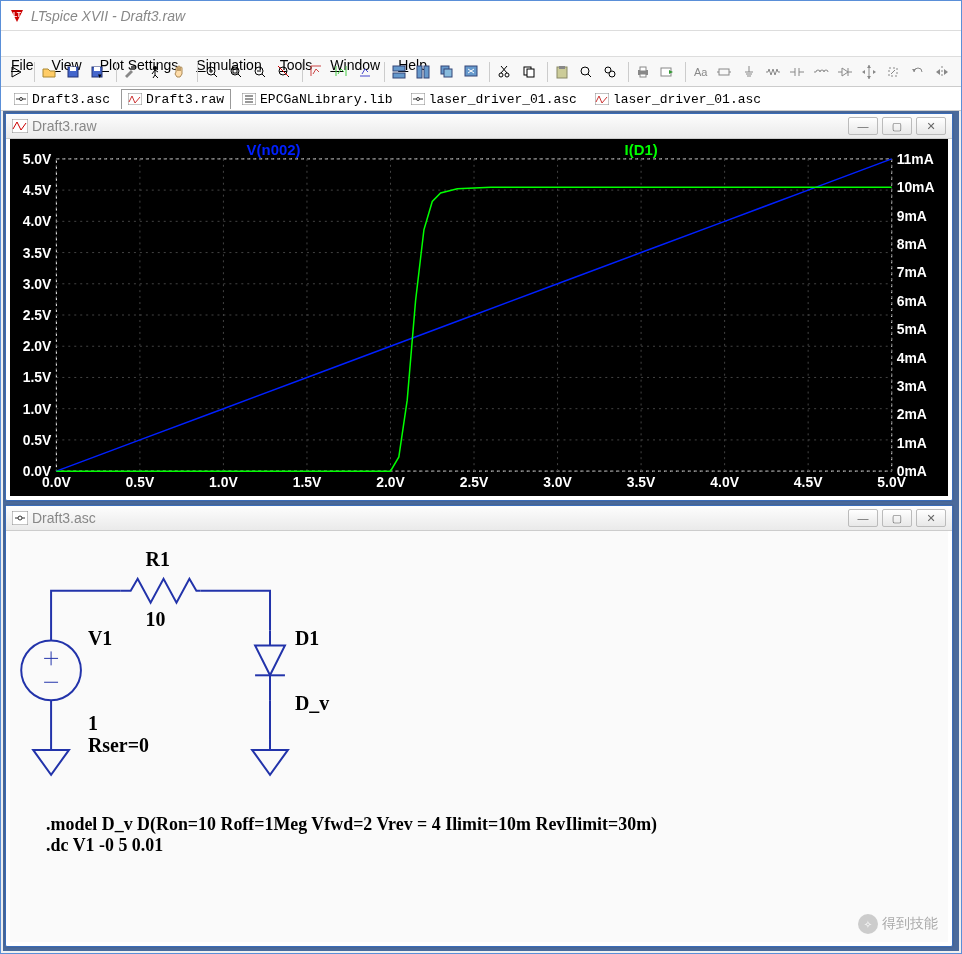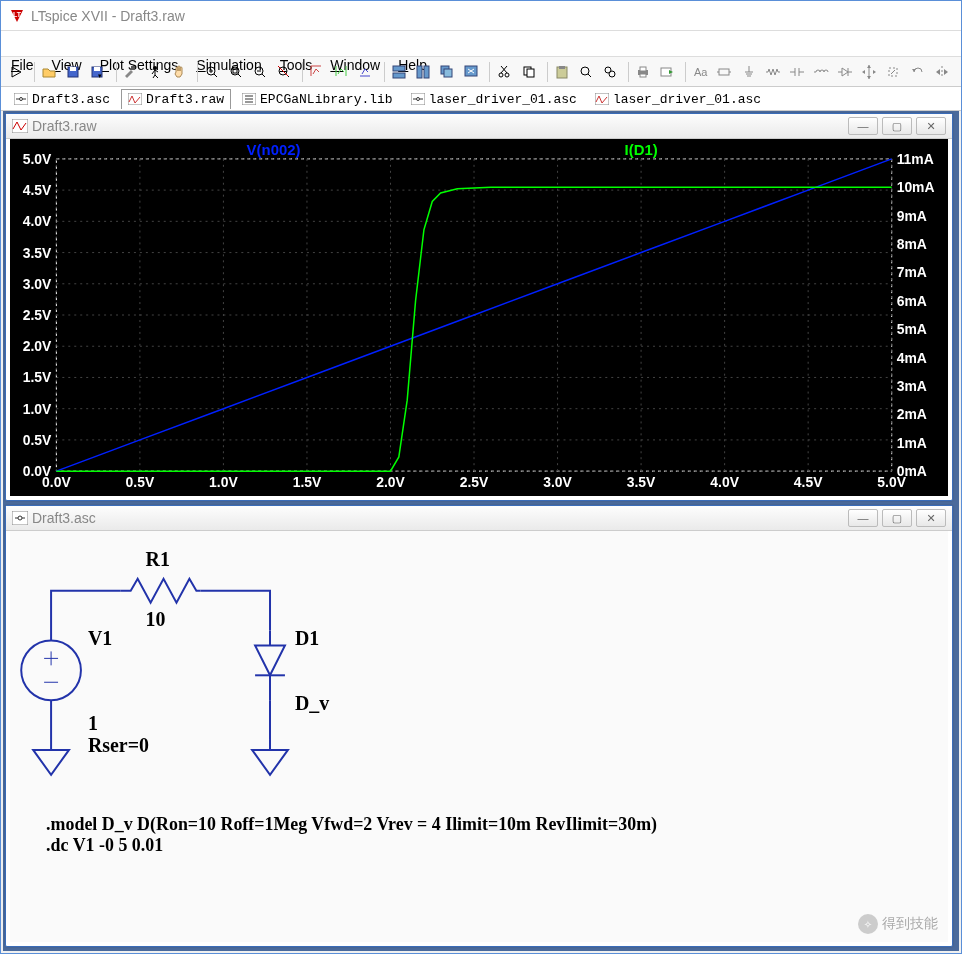--- a/index.html
+++ b/index.html
@@ -1,19 +1,19 @@
 <!DOCTYPE html>
 <html><head>
 <meta charset="utf-8">
 <style>
   * { box-sizing: border-box; margin: 0; padding: 0; }
   body { font-family: "Segoe UI", Tahoma, sans-serif; font-size: 13px; background: #f0f0f0; width: 962px; height: 954px; overflow: hidden; border: 1px solid #5a8fd8; }
   .titlebar { height: 30px; background: #fff; display: flex; align-items: center; padding: 0 8px; border-bottom: 1px solid #ddd; }
   .titlebar .logo { width: 16px; height: 16px; margin-right: 6px; }
-  .titlebar .title { color: #888; font-size: 14px; }
+  .titlebar .title { color: #888; font-size: 14px; font-style: italic; }
   .menubar { height: 26px; background: #fff; display: flex; align-items: center; padding: 0 10px; gap: 18px; border-bottom: 1px solid #ddd; }
   .menubar .menu-item { font-size: 14px; cursor: default; margin-top: 43px; }
   .menubar .menu-item u { text-decoration: underline; }
   .toolbar { height: 30px; background: #f8f8f8; display: flex; align-items: center; padding: 0 6px; gap: 2px; border-bottom: 1px solid #ccc; }
   .toolbar .tbtn { width: 24px; height: 24px; display: flex; align-items: center; justify-content: flex-start; border: 1px solid transparent; }
   .toolbar .sep { width: 1px; height: 20px; background: #ccc; margin: 0 3px; }
   .tabbar { height: 24px; background: #fff; display: flex; align-items: center; padding: 0 6px; gap: 4px; border-bottom: 1px solid #ccc; font-family: "Courier New", monospace; font-size: 13px; }
   .tabbar .tab { padding: 2px 6px; display: flex; align-items: center; gap: 4px; border: 1px solid transparent; border-bottom: none; }
   .tabbar .tab.active { background: #fff; border-color: #999; }
   .tabbar .tab .tab-icon { width: 14px; height: 12px; }

